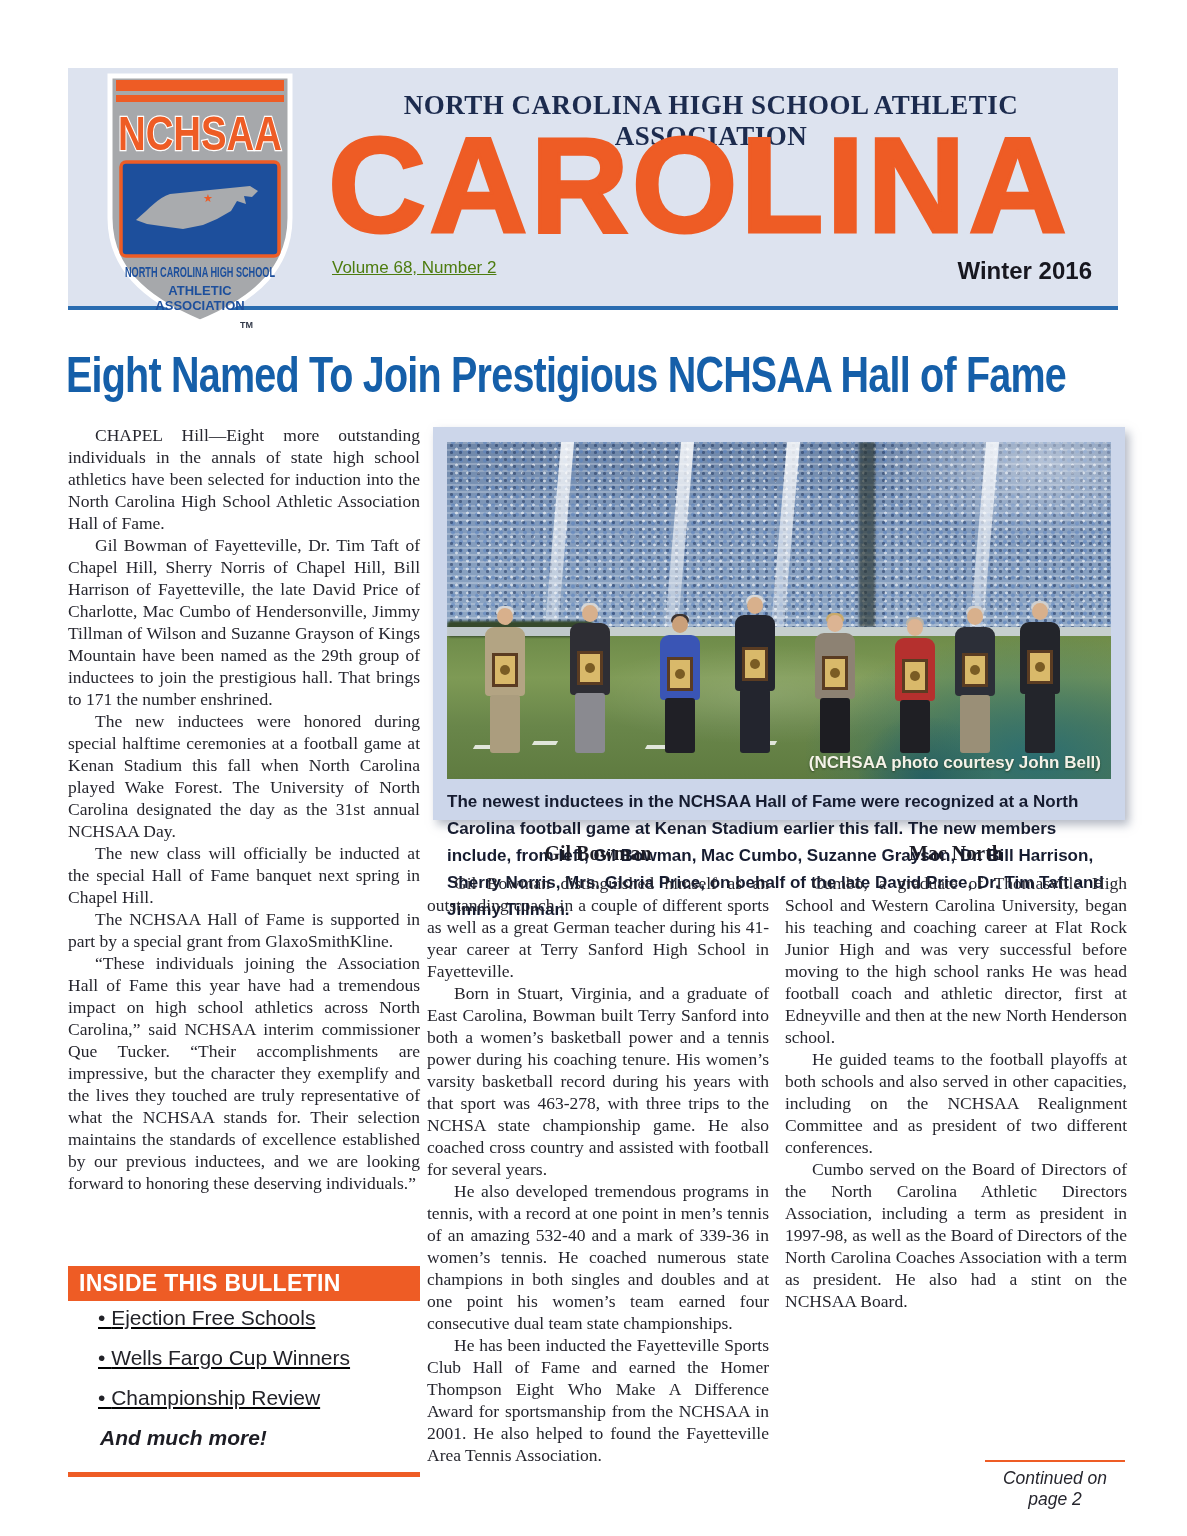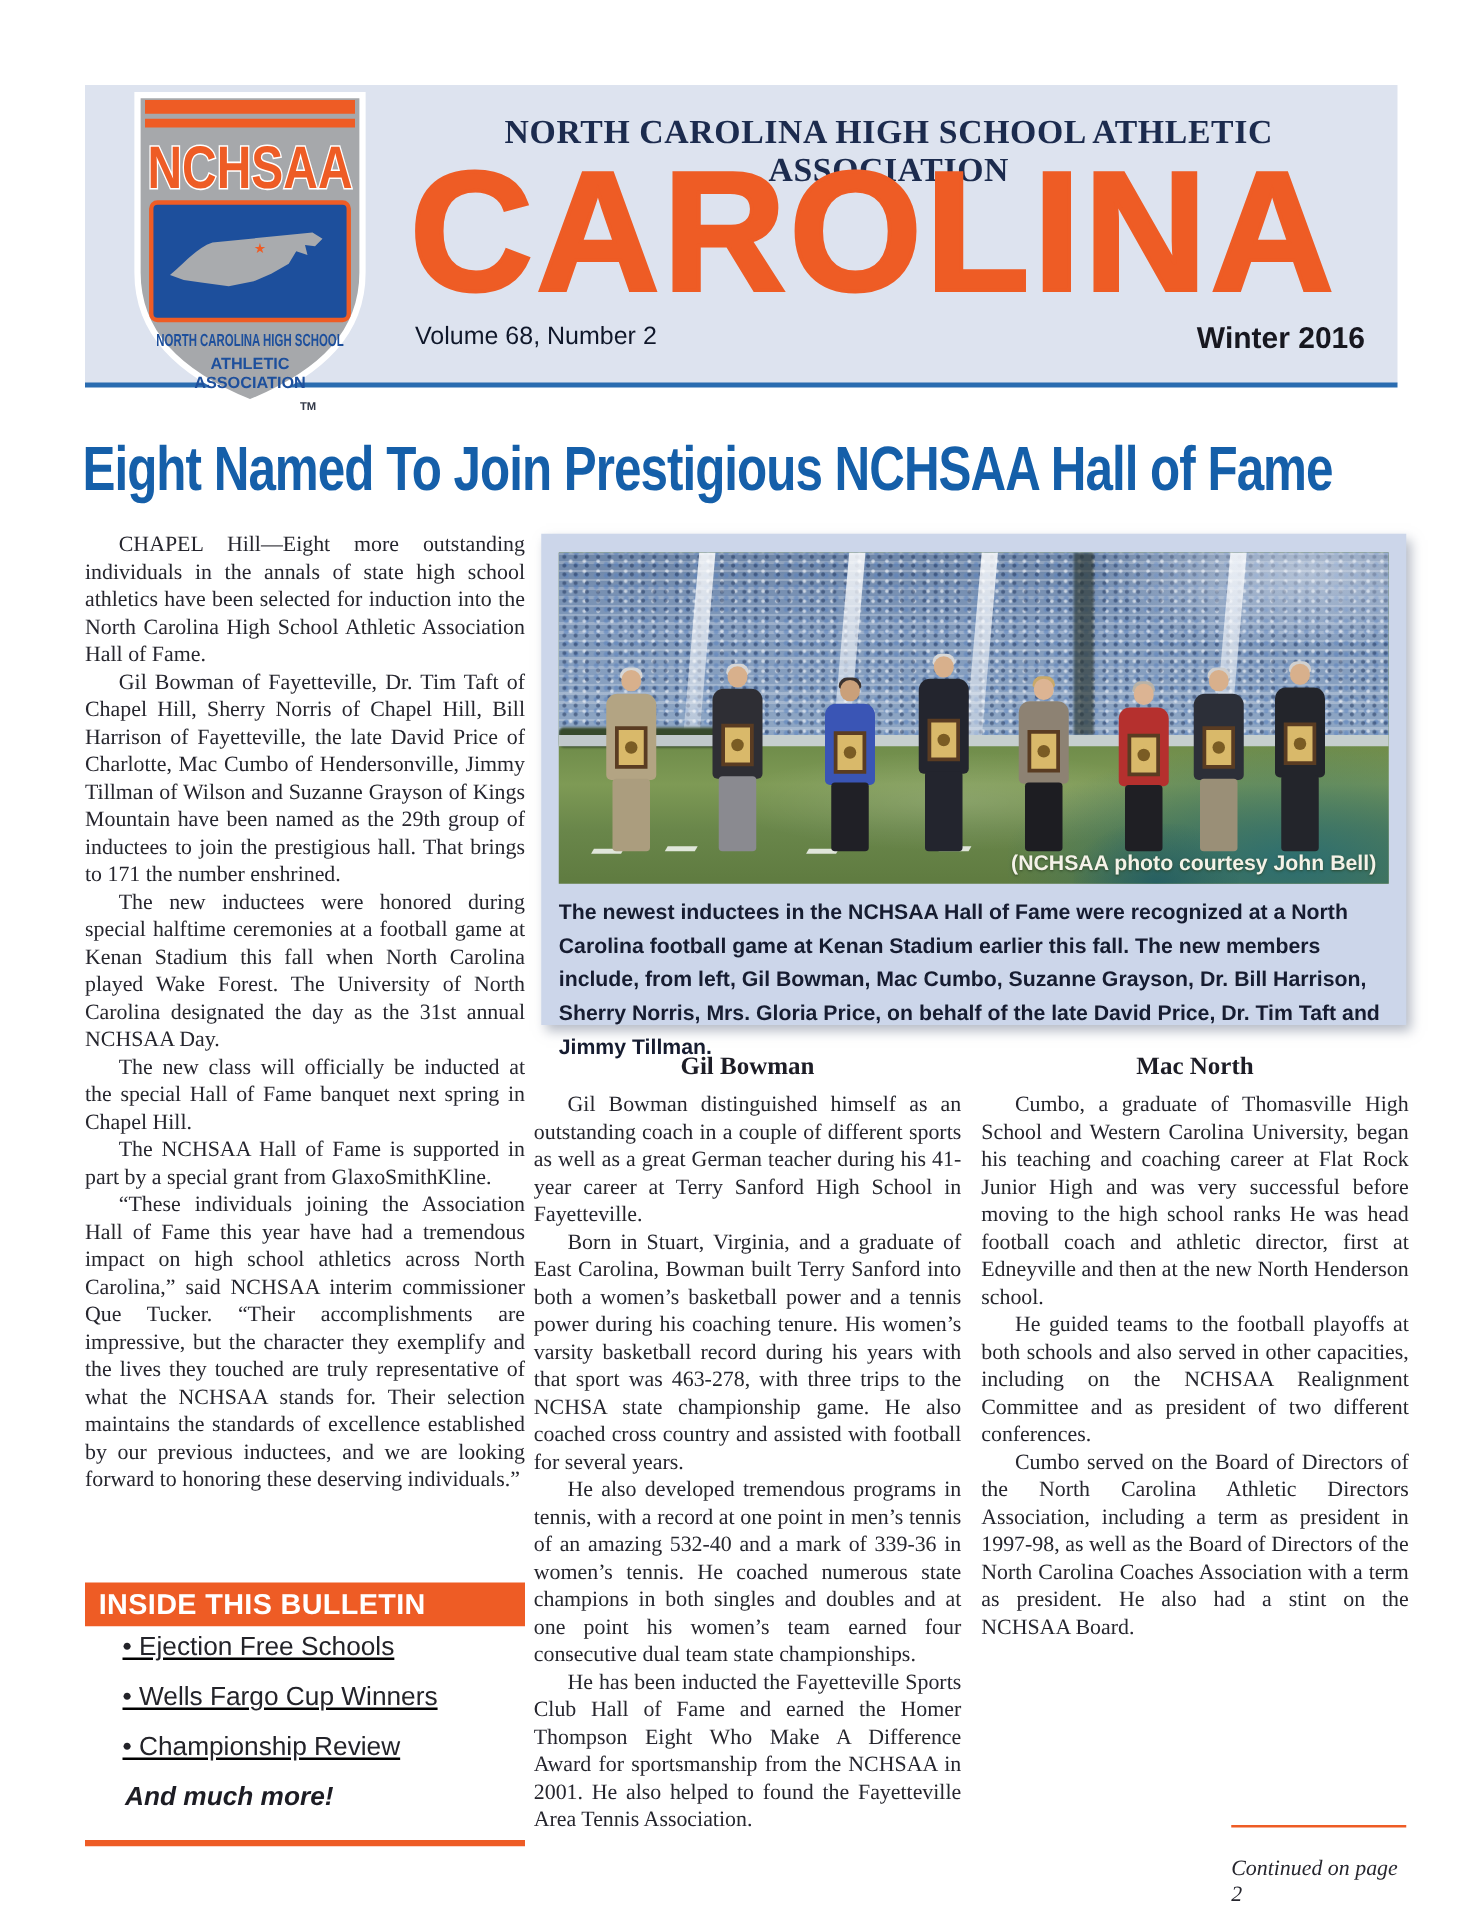--- a/index.html
+++ b/index.html
@@ -10,38 +10,38 @@
   
   .header-panel { position:absolute; left:68px; top:68px; width:1050px; height:239px; background:#dde3ef; }
   .header-rule { position:absolute; left:68px; top:306px; width:1050px; height:4px; background:#2a6cb0; }
   .logo-wrap { position:absolute; left:100px; top:70px; width:200px; height:262px; z-index:4; }
   .org-name { position:absolute; left:330px; top:90px; width:762px; text-align:center;
               font-family:"Liberation Serif", serif; font-weight:bold; font-size:27px;
               letter-spacing:0.5px; color:#1c2b4e; z-index:2; }
   .masthead { position:absolute; left:328px; top:117px; width:772px; font-size:136px; line-height:1;
               font-weight:bold; color:#ee5c25; letter-spacing:3px;
               -webkit-text-stroke:3px #ee5c25; z-index:2; }
-  .volume { position:absolute; left:332px; top:258px; font-size:20px; color:#0f172a; z-index:2; }
+  .volume { position:absolute; left:332px; top:258px; font-size:17px; color:#4d7c0f; z-index:2;text-decoration:underline; }
   .issue { position:absolute; right:95px; top:257px; font-size:24px; font-weight:bold; color:#17171f; z-index:2; }
 
   
   .headline { position:absolute; left:66px; top:346px; white-space:nowrap;
               font-size:50px; font-weight:bold; letter-spacing:-1px; color:#155fa9;
               transform:scaleX(0.79); transform-origin:left top; }
 
   
   .lead-col { position:absolute; left:68px; top:424px; width:352px;
               font-family:"Liberation Serif", serif; font-size:17.5px; line-height:22px;
               color:#26262e; text-align:justify; }
   .lead-col p, .section-col p { text-indent:27px; }
 
   
   .photo-panel { position:absolute; left:433px; top:427px; width:692px; height:393px;
                  background:#ccd6ea; box-shadow:4px 5px 9px rgba(120,130,150,0.55); }
-  .photo { position:relative; margin:15px 30px 0 14px; width:664px; height:265px; overflow:hidden;
+  .photo { position:relative; margin:15px 30px 0 14px; width:664px; height:337px; overflow:hidden;
            background:linear-gradient(180deg,#637e42 0%,#6f8c4a 58%,#7e9a55 70%,#69864a 84%,#5f7b40 100%); }
   .photo-crowd { position:absolute; top:0; left:0; width:100%; height:55%;
     background:
       radial-gradient(circle, rgba(25,45,85,0.5) 1.2px, transparent 2px) 0 0/9px 7px,
       radial-gradient(circle, rgba(255,255,255,0.6) 1px, transparent 1.8px) 4px 3px/11px 8px,
       radial-gradient(circle, rgba(90,130,190,0.55) 1.5px, transparent 2.4px) 2px 5px/8px 9px,
       repeating-linear-gradient(180deg, rgba(255,255,255,0.22) 0 2px, transparent 2px 7px),
       linear-gradient(180deg,#6e86a8 0%,#8099bb 40%,#8ea6c4 100%); }
   .crowd-stair { position:absolute; top:0; height:55%; width:13px; transform:skewX(-5deg);
     background:linear-gradient(180deg, rgba(255,255,255,0.85), rgba(255,255,255,0.35)); }
@@ -81,23 +81,23 @@
   .inside-box { position:absolute; left:68px; top:1266px; width:352px; }
   .inside-bar { background:#ee5c25; height:35px; line-height:35px; padding-left:11px;
                 color:#ffffff; font-weight:bold; font-size:23px; letter-spacing:0.3px; }
   .toc-list { margin-top:5px;text-decoration:underline; }
   .toc-list li { list-style:none; margin:0 0 16px 30px; font-size:21px; color:#232329; }
   .toc-list li::before { content:"• "; }
   .more-teaser { margin:6px 0 0 32px; font-size:21px; font-weight:bold; font-style:italic; color:#1d1d24; }
   .toc-rule { margin-top:22px; height:5px; background:#ee5c25; }
 
   
-  .continued { position:absolute; right:62px; top:1460px; width:140px; text-align:left;
-               border-top:2px solid #ee5c25; padding-top:22px;
-               font-family:Liberation Serif, serif; font-style:italic; font-size:17.5px; color:#26262e; }
+  .continued { position:absolute; right:62px; top:1460px; width:140px; text-align:center;
+               border-top:2px solid #ee5c25; padding-top:6px;
+               font-family:Liberation Sans, sans-serif; font-style:italic; font-size:17.5px; color:#26262e; }
 </style>
 </head>
 <body>
 
 <div class="page">
 
   <div class="header-panel"></div>
   <div class="header-rule"></div>
 
   <div class="logo-wrap">

